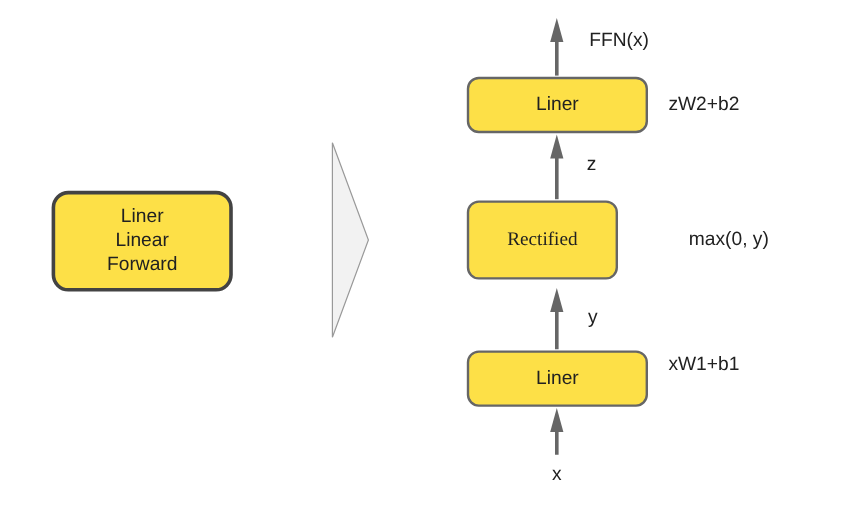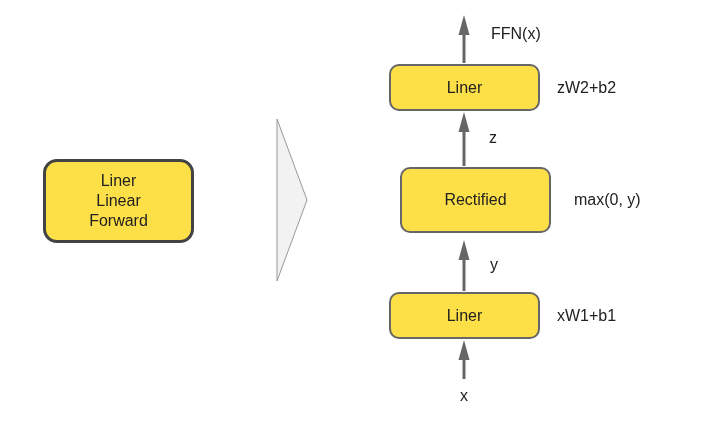--- a/index.html
+++ b/index.html
@@ -31,34 +31,34 @@
     line-height: 20px;
     text-align: center;
   }
   .node-left {
     left: 43px; top: 159px;
     width: 151px; height: 84px;
     border: 3px solid #434343;
     border-radius: 14px;
   }
   .node-linear2 { left: 389px; top: 64px;  width: 151px; height: 47px; }
-  .node-relu    { left: 400px; top: 167px; width: 151px; height: 66px; }
+  .node-relu    { left: 389px; top: 167px; width: 126px; height: 66px; font-family: Liberation Serif, serif; }
   .node-linear1 { left: 389px; top: 292px; width: 151px; height: 47px; }
   .lbl {
     position: absolute;
     font-size: 16px;
     white-space: nowrap;
     transform: translateY(-50%);
   }
   .lbl-ffn     { left: 491px; top: 34px; }
   .lbl-zw2     { left: 557px; top: 88px; }
   .lbl-z       { left: 489px; top: 138px; }
   .lbl-max     { left: 558px; top: 200px; margin-left: 16px; }
   .lbl-y       { left: 490px; top: 265px; }
-  .lbl-xw1     { left: 557px; top: 316px; }
+  .lbl-xw1     { left: 557px; top: 304px; }
   .lbl-x       { left: 464px; top: 396px; transform: translate(-50%, -50%); }
 </style>
 </head>
 <body>
 
 <div class="canvas">
 
   <svg class="svg-layer" viewBox="0 0 701 424" xmlns="http://www.w3.org/2000/svg">
 
     <polygon points="277,119 307,200 277,281" fill="#f2f2f2" stroke="#999999" stroke-width="1"></polygon>

